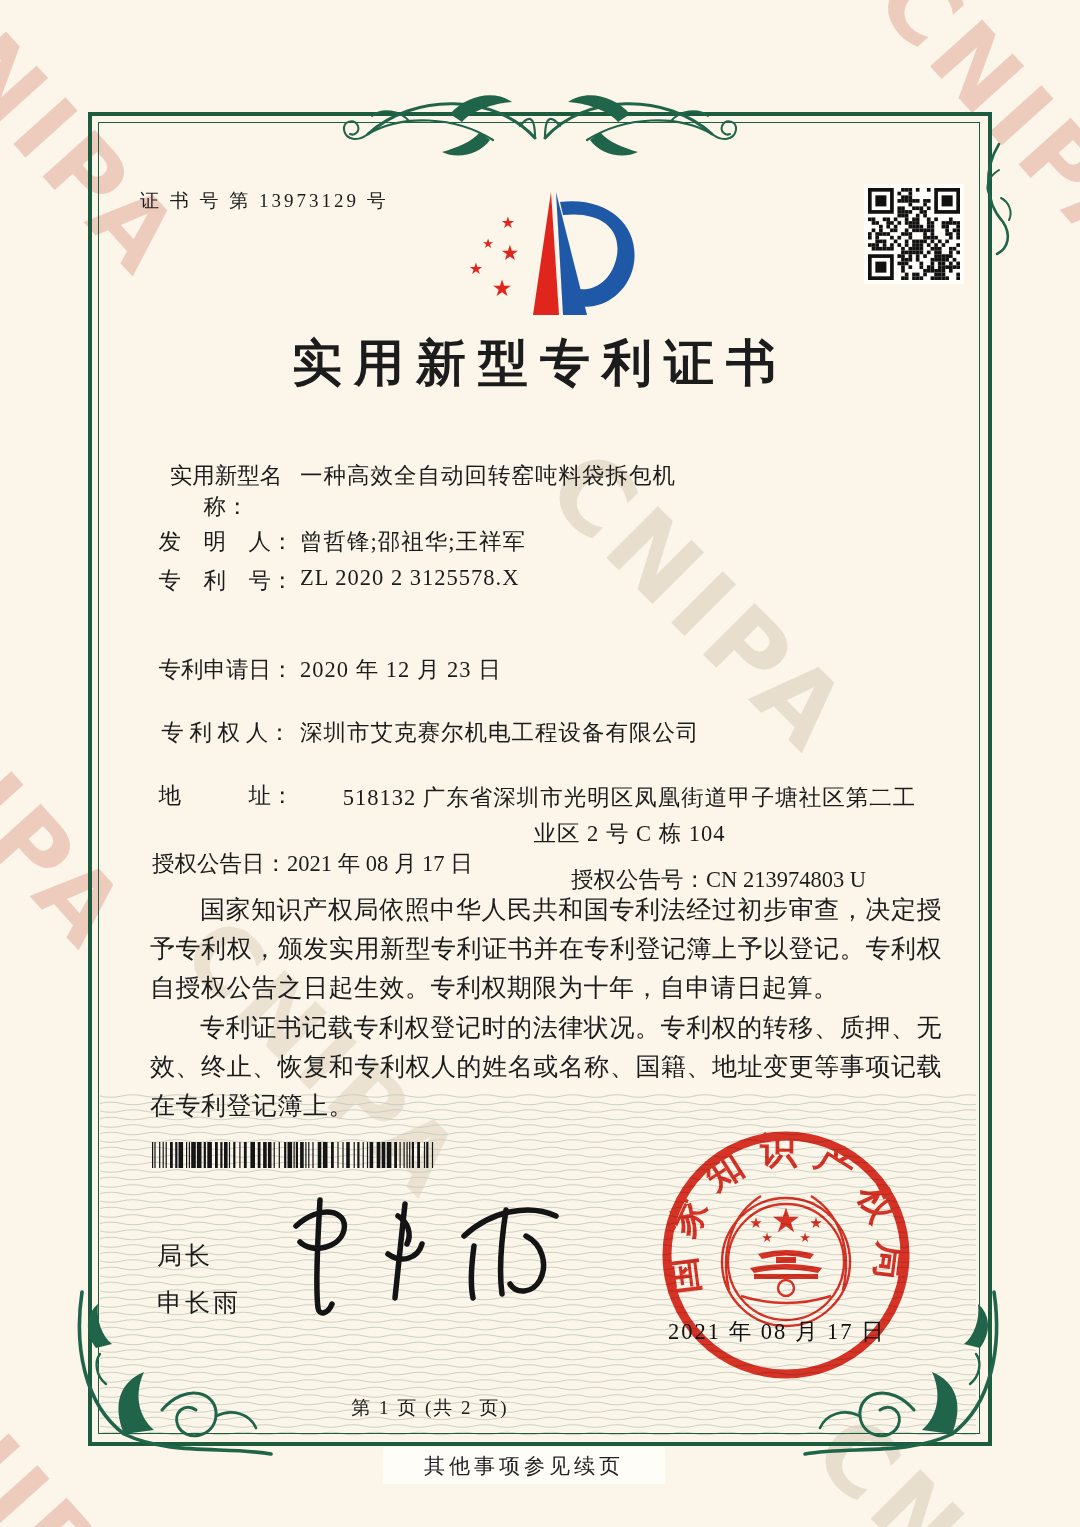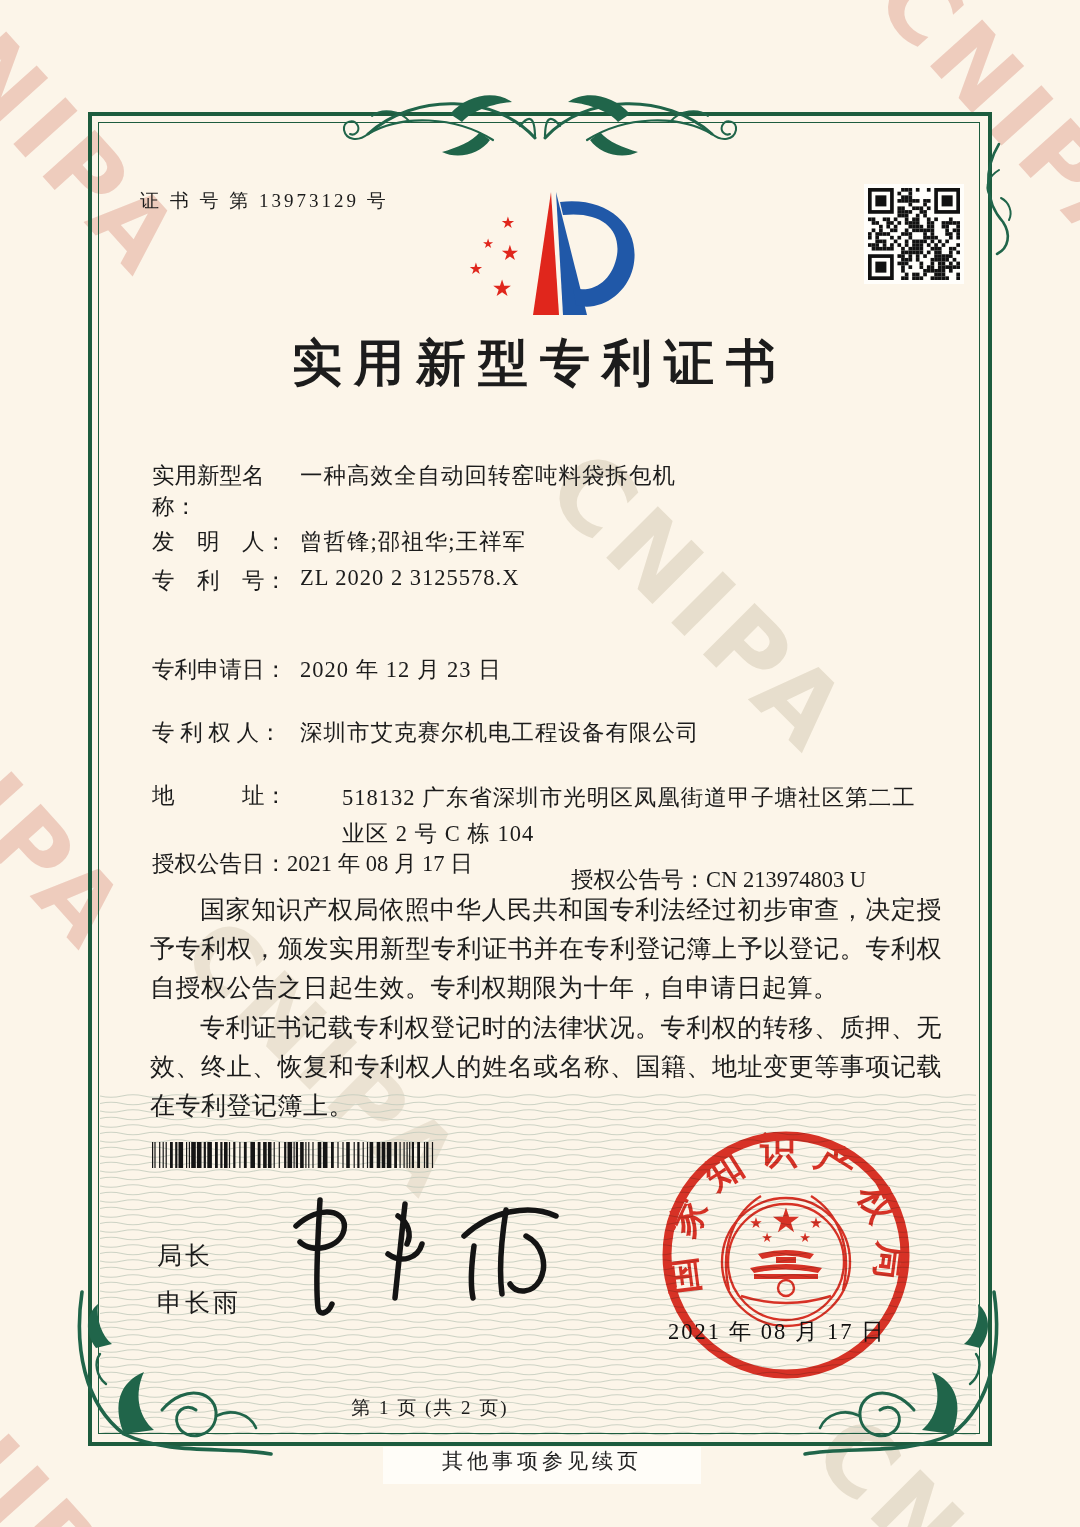--- a/index.html
+++ b/index.html
@@ -11,34 +11,34 @@
       letter-spacing:8px;white-space:nowrap;pointer-events:none;z-index:1;}
   .wm.pink{color:rgba(205,110,90,.30);}
   .wm.tan{color:rgba(160,140,105,.22);}
   
   #frame-outer{left:88px;top:112px;width:896px;height:1326px;border:4.5px solid #1d5c3e;z-index:3;}
   #frame-inner{left:98px;top:122px;width:880px;height:1310px;border:1.5px solid #1d5c3e;z-index:3;}
   
   #cert-number{left:140px;top:188px;font-size:19px;letter-spacing:3px;z-index:5;}
   #title{left:0;top:330px;width:1080px;text-align:center;font-size:50px;font-weight:bold;
          letter-spacing:12px;z-index:5;}
-  .frow{position:absolute;left:152px;display:flex;font-size:22.5px;z-index:5;}
+  .frow{position:absolute;left:152px;display:flex;font-size:22.5px;z-index:5;text-align:center;}
   .flabel{flex:none;width:148px;}
   .fvalue{letter-spacing:1px;}
   #row-addr .fvalue{width:575px;line-height:36px;}
   #grant-row{position:absolute;left:152px;top:848px;font-size:22.5px;z-index:5;white-space:nowrap;}
   #grant-row .pair2{position:absolute;left:408px;top:16px;margin-left:11px;}
   #body-text{left:150px;top:890px;width:792px;font-size:25px;line-height:39px;
              text-align:justify;z-index:5;}
   #body-text p{margin:0 0 1px 0;text-indent:2em;letter-spacing:.5px;}
   #signer{left:157px;top:1232px;z-index:5;font-family:"Liberation Sans","DejaVu Sans",sans-serif;
           font-size:25px;line-height:47px;letter-spacing:3px;}
   #page-info{left:0;top:1395px;width:860px;text-align:center;font-size:19px;letter-spacing:2px;z-index:5;}
-  #footer-box{left:383px;top:1447px;width:318px;height:37px;background:#fffdf8;z-index:5;
-              display:flex;align-items:flex-start;justify-content:center;}
+  #footer-box{left:383px;top:1447px;width:282px;height:37px;background:#fffdf8;z-index:5;
+              display:flex;align-items:center;justify-content:center;}
   #footer-note{font-size:21px;letter-spacing:4px;color:#222;}
   #seal-date{left:668px;top:1316px;font-size:22.5px;letter-spacing:2px;z-index:7;color:#111;}
   svg{display:block;}
   .deco{z-index:4;}
   #guilloche-wrap{left:100px;top:1092px;z-index:2;}
   #seal-wrap{left:655px;top:1124px;z-index:6;opacity:.95;mix-blend-mode:multiply;}
   #qr-wrap{left:864px;top:184px;z-index:5;background:#fffefb;padding:4px;}
   #logo-wrap{left:452px;top:182px;z-index:5;}
   #barcode-wrap{left:152px;top:1142px;z-index:5;}
   #signature-wrap{left:268px;top:1192px;z-index:5;}

